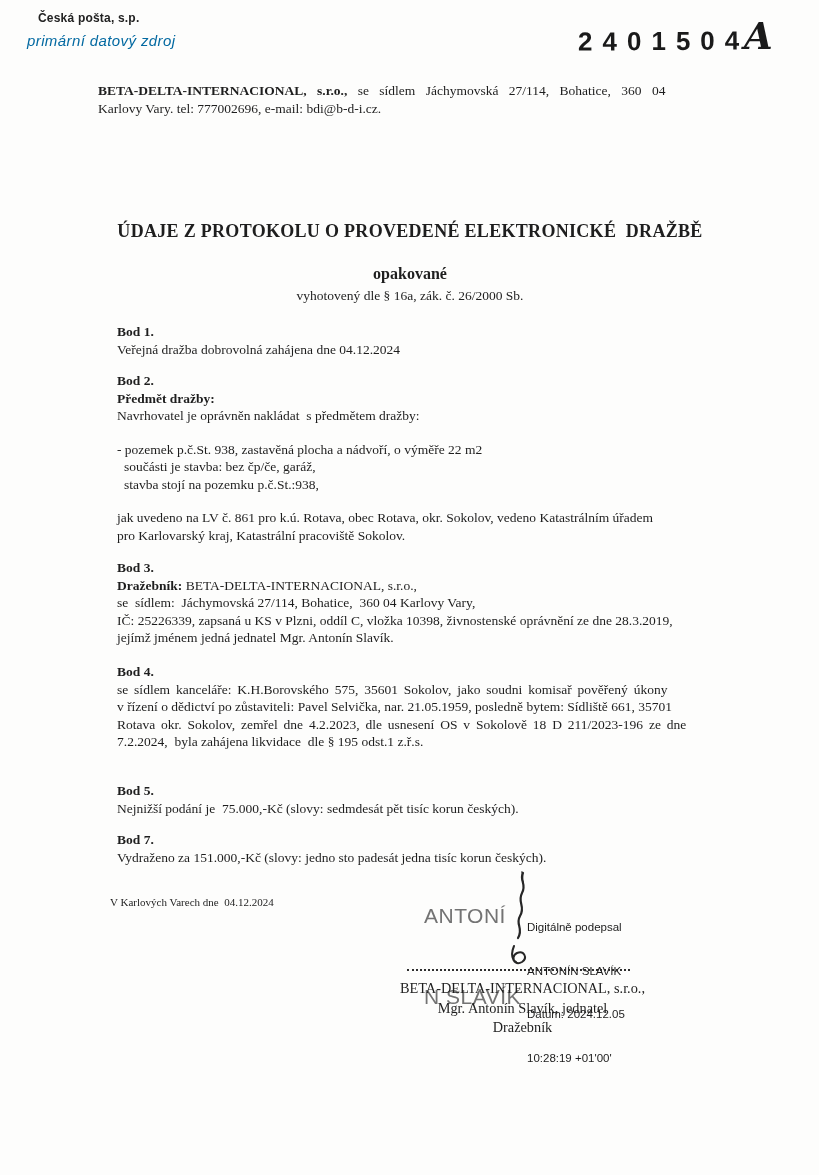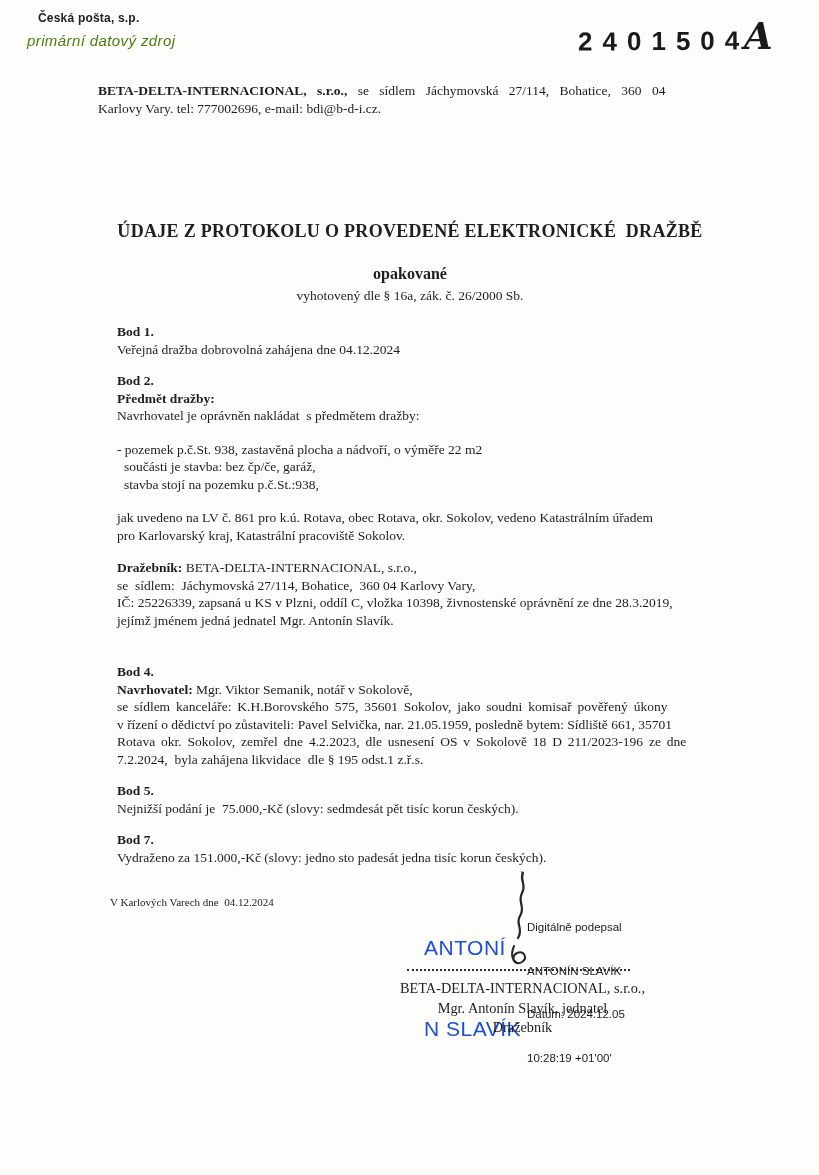--- a/index.html
+++ b/index.html
@@ -12,21 +12,21 @@
     font-family:"Liberation Serif", serif;
     color:#1e1e1e;
     font-size:13.5px;
   }
   .abs{position:absolute;}
   p{margin:0;white-space:pre-wrap;}
   .bold{font-weight:bold;}
 
   
   .logo-name{left:38px;top:11px;font-family:"Liberation Sans",sans-serif;font-weight:bold;font-size:12px;letter-spacing:.2px;color:#222;}
-  .logo-sub{left:27px;top:32px;font-family:"Liberation Sans",sans-serif;font-style:italic;font-size:15px;letter-spacing:.4px;color:#4d7c0f;}
+  .logo-sub{left:27px;top:32px;font-family:"Liberation Sans",sans-serif;font-style:italic;font-size:15px;letter-spacing:.4px;color:#0369a1;}
   .stamp{left:578px;top:26px;font-family:"Liberation Sans",sans-serif;font-weight:bold;font-size:26px;letter-spacing:10px;color:#1a1a1a;transform:rotate(-.4deg);}
   .stamp-letter{left:744px;top:14px;font-family:"DejaVu Serif",serif;font-style:italic;font-weight:bold;font-size:37px;color:#1a1a1a;}
 
   
   .intro{left:98px;top:82px;width:616px;line-height:18px;}
   .intro .l1{word-spacing:7px;}
 
   
   .title-block{left:60px;top:220px;width:700px;text-align:center;}
   .title-main{font-size:18px;font-weight:bold;letter-spacing:.3px;line-height:22px;}
@@ -34,21 +34,21 @@
   .title-legal{font-size:13.5px;line-height:20px;}
 
   
   .sec{left:117px;width:614px;line-height:17.5px;}
   .sec .gap-top{margin-top:16px;}
   .indent{padding-left:7px;}
   .stretch1{word-spacing:2.5px;}
 
   
   .place-date{left:110px;top:896px;font-size:11px;}
-  .sig-big{left:424px;top:880px;font-family:"Liberation Sans",sans-serif;font-size:21px;line-height:27px;letter-spacing:.5px;color:#1d4ed8;white-space:pre;}
+  .sig-big{left:424px;top:848px;font-family:"Liberation Sans",sans-serif;font-size:21px;line-height:27px;letter-spacing:.5px;color:#737373;white-space:pre;}
   .sig-details{left:527px;top:891px;font-family:"Liberation Sans",sans-serif;font-size:11.5px;line-height:14.5px;color:#1c1c1c;white-space:pre;}
   .sig-scribble{left:498px;top:870px;}
   .dotted-line{left:407px;top:969px;width:223px;height:0;border-top:2.5px dotted #2e2e2e;}
   .closing-block{left:380px;top:979px;width:285px;text-align:center;font-size:14.3px;line-height:19.5px;}
 </style>
 </head>
 <body>
 
 <div class="page">
 
@@ -78,29 +78,29 @@
     <p class="bold">Předmět dražby:</p>
     <p>Navrhovatel je oprávněn nakládat  s předmětem dražby:</p>
     <p class="gap-top">- pozemek p.č.St. 938, zastavěná plocha a nádvoří, o výměře 22 m2</p>
     <p class="indent">součásti je stavba: bez čp/če, garáž,</p>
     <p class="indent">stavba stojí na pozemku p.č.St.:938,</p>
     <p class="gap-top">jak uvedeno na LV č. 861 pro k.ú. Rotava, obec Rotava, okr. Sokolov, vedeno Katastrálním úřadem</p>
     <p>pro Karlovarský kraj, Katastrální pracoviště Sokolov.</p>
   </div>
 
   <div class="abs sec" style="top:559px">
+    <p class="bold">Bod 3.</p>
     <p><span class="bold">Dražebník:</span><span> BETA-DELTA-INTERNACIONAL, s.r.o.,</span></p>
     <p>se  sídlem:  Jáchymovská 27/114, Bohatice,  360 04 Karlovy Vary,</p>
     <p>IČ: 25226339, zapsaná u KS v Plzni, oddíl C, vložka 10398, živnostenské oprávnění ze dne 28.3.2019,</p>
     <p>jejímž jménem jedná jednatel Mgr. Antonín Slavík.</p>
   </div>
 
   <div class="abs sec" style="top:663px">
     <p class="bold">Bod 4.</p>
-    <p><span class="bold">Navrhovatel:</span><span> Mgr. Viktor Semanik, notář v Sokolově,</span></p>
     <p class="stretch1">se sídlem kanceláře: K.H.Borovského 575, 35601 Sokolov, jako soudni komisař pověřený úkony</p>
     <p>v řízení o dědictví po zůstaviteli: Pavel Selvička, nar. 21.05.1959, posledně bytem: Sídliště 661, 35701</p>
     <p class="stretch1">Rotava okr. Sokolov, zemřel dne 4.2.2023, dle usnesení OS v Sokolově 18 D 211/2023-196 ze dne</p>
     <p>7.2.2024,  byla zahájena likvidace  dle § 195 odst.1 z.ř.s.</p>
   </div>
 
   <div class="abs sec" style="top:782px">
     <p class="bold">Bod 5.</p>
     <p>Nejnižší podání je  75.000,-Kč (slovy: sedmdesát pět tisíc korun českých).</p>
   </div>

